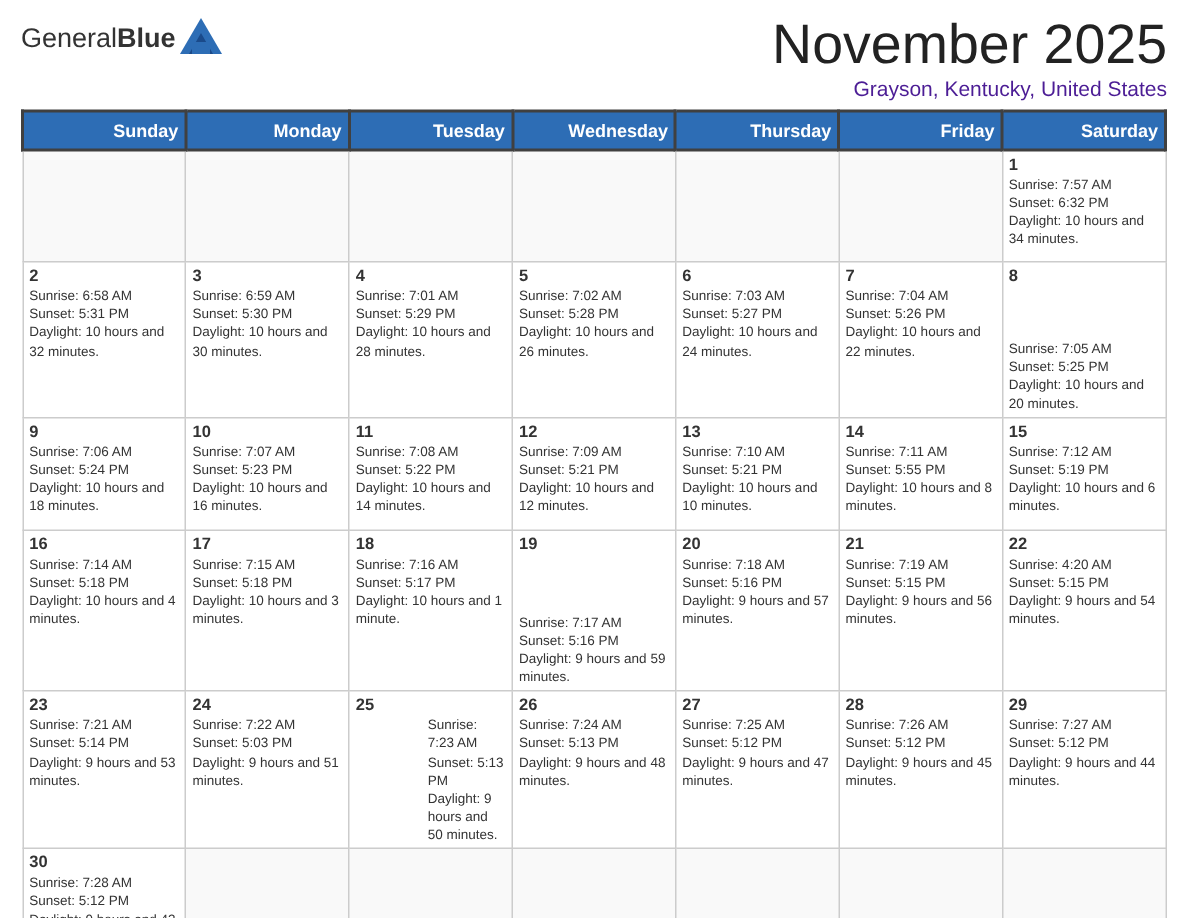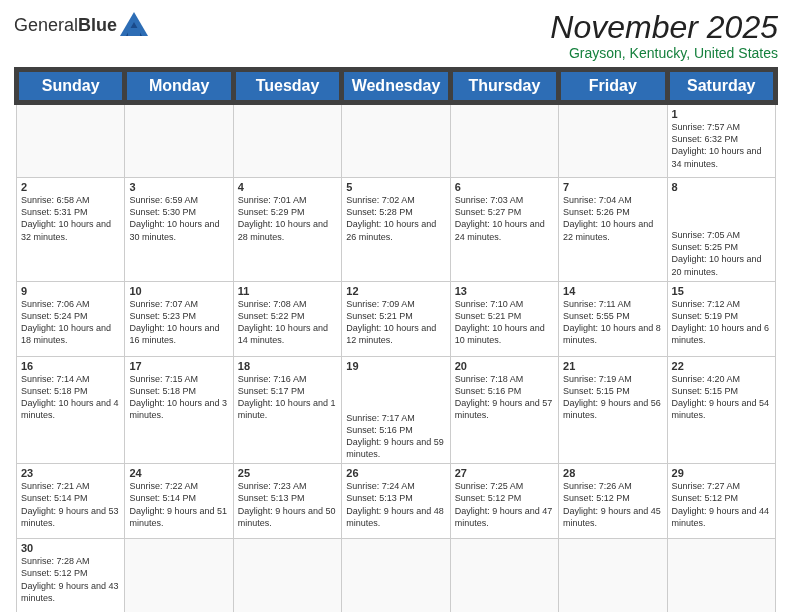--- a/index.html
+++ b/index.html
@@ -41,47 +41,46 @@
       width: 28px;
       height: 24px;
       margin-left: 3px;
       position: relative;
       top: -2px;
     }
     .title-section {
       text-align: right;
     }
     .month-title {
-      font-size: 32px;
+      font-size: 37px;
       font-weight: normal;
       color: #222;
       line-height: 1.1;
-      font-style: italic;
     }
     .location {
       font-size: 14px;
-      color: #15803d;
+      color: #4c1d95;
     }
     .calendar {
       flex: 1;
       border: 1px solid #ccc;
       border-collapse: collapse;
       width: 100%;
       table-layout: fixed;
     }
     .calendar thead tr {
       background-color: #2d6db5;
     }
     .calendar thead th {
       color: #fff;
-      font-size: 16px;
+      font-size: 12px;
       font-weight: bold;
       padding: 5px 4px;
-      text-align: center;
-      border: 5px solid #404040;
+      text-align: right;
+      border: 2px solid #404040;
     }
     .calendar tbody td {
       vertical-align: top;
       border: 1px solid #ccc;
       padding: 3px 4px;
       font-size: 9.5px;
       color: #333;
       width: calc(100%/7);
       height: 75px;
     }
@@ -286,26 +285,26 @@
         <tr>
           <td>
             <span class="day-number">23</span>
             <div class="day-info" style="white-space: pre-line;">Sunrise: 7:21 AM
 Sunset: 5:14 PM
 Daylight: 9 hours and 53 minutes.</div>
           </td>
           <td>
             <span class="day-number">24</span>
             <div class="day-info" style="white-space: pre-line;">Sunrise: 7:22 AM
-Sunset: 5:14 PM
+Sunset: 5:03 PM
 Daylight: 9 hours and 51 minutes.</div>
           </td>
           <td>
             <span class="day-number">25</span>
-            <div class="day-info" style="white-space: pre-line;">Sunrise: 7:23 AM
+            <div class="day-info" style="white-space: pre-line; margin-left: 48px;">Sunrise: 7:23 AM
 Sunset: 5:13 PM
 Daylight: 9 hours and 50 minutes.</div>
           </td>
           <td>
             <span class="day-number">26</span>
             <div class="day-info" style="white-space: pre-line;">Sunrise: 7:24 AM
 Sunset: 5:13 PM
 Daylight: 9 hours and 48 minutes.</div>
           </td>
           <td>

